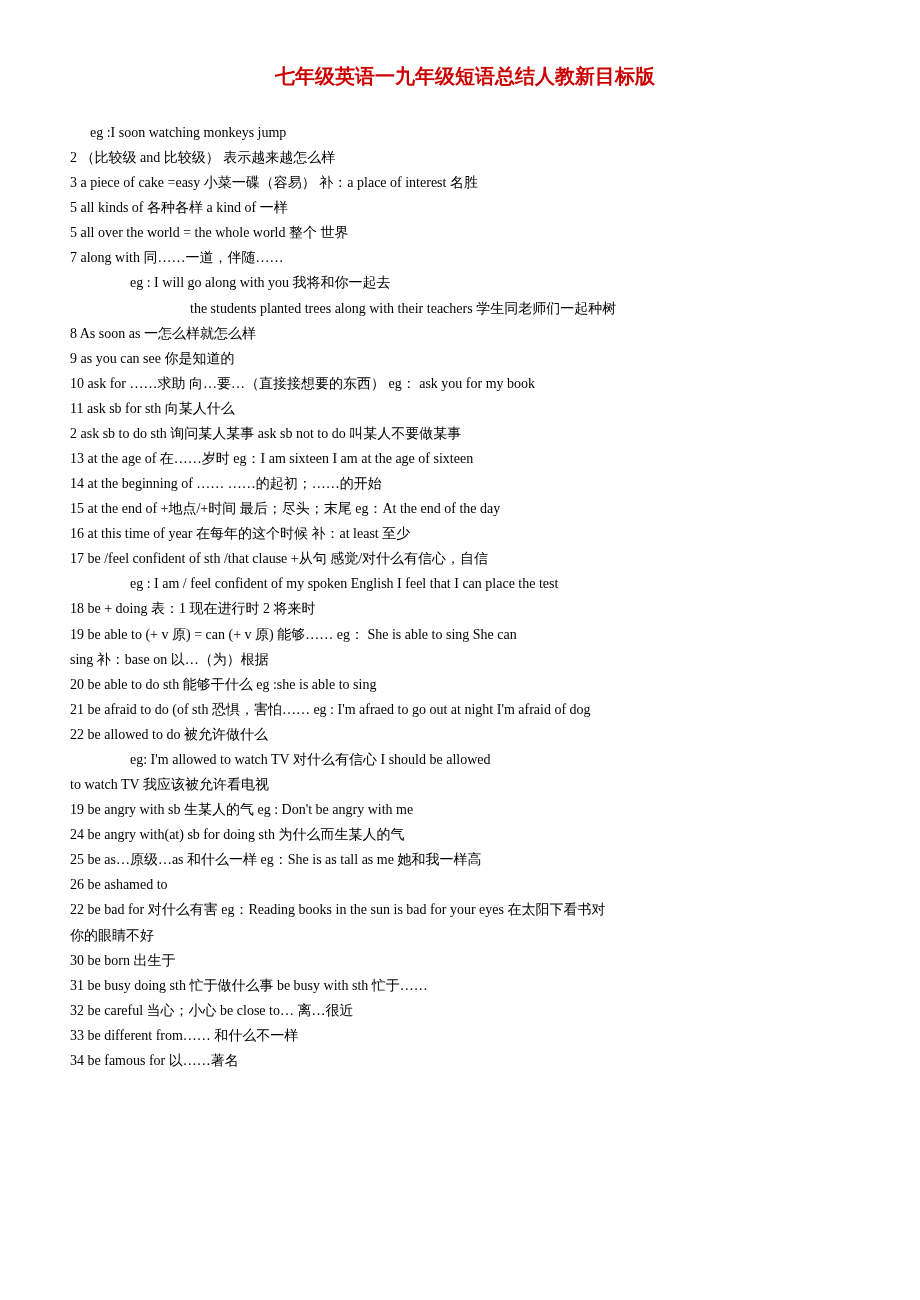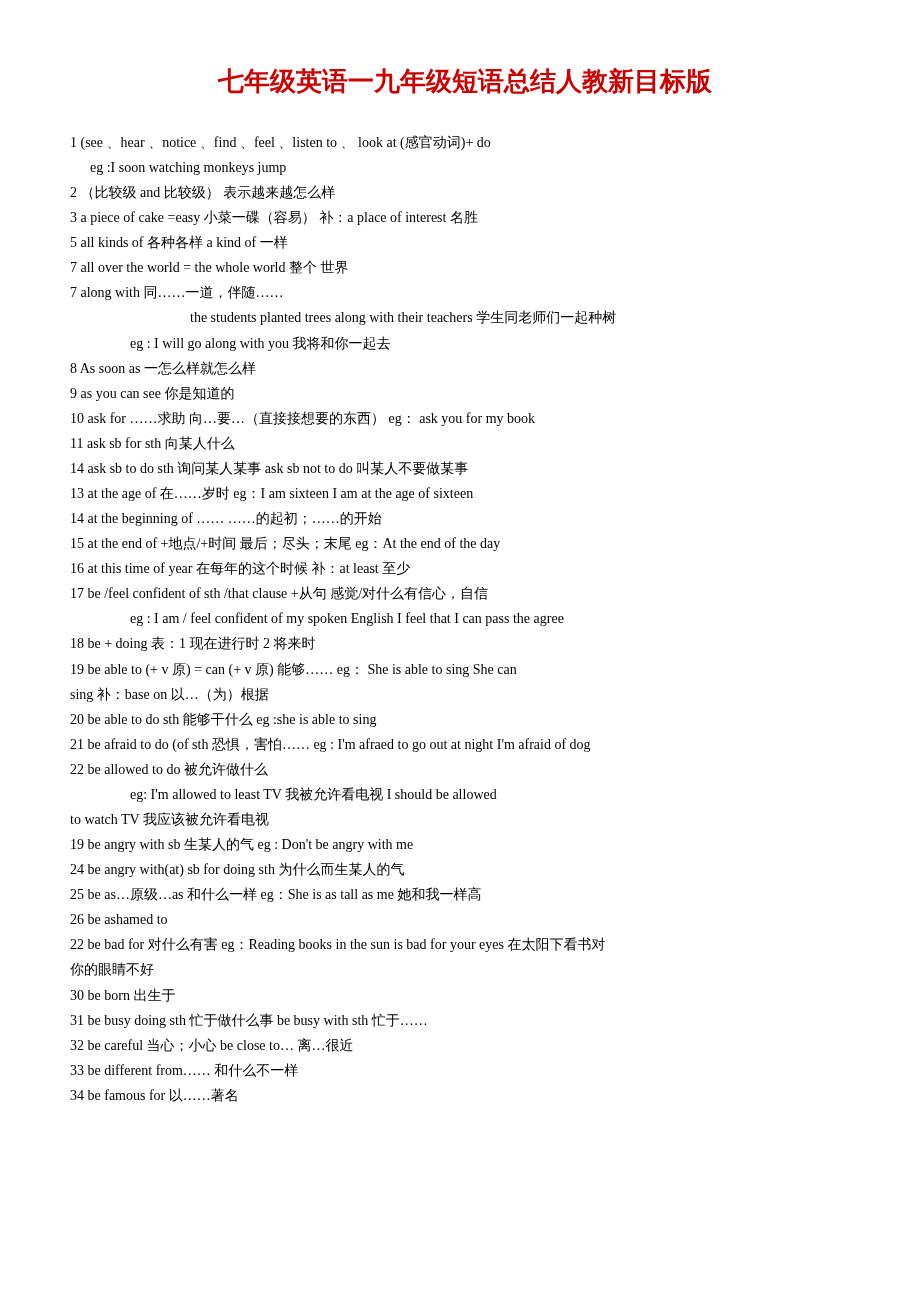--- a/index.html
+++ b/index.html
@@ -13,21 +13,21 @@
       font-size: 14px;
       color: #000000;
       width: 920px;
       min-height: 1300px;
       padding: 60px 60px 60px 70px;
       line-height: 1.65;
     }
     .page-title {
       text-align: center;
       color: #cc0000;
-      font-size: 26px;
+      font-size: 20px;
       font-weight: bold;
       margin-bottom: 28px;
       font-family: "SimHei", "黑体", sans-serif;
     }
     .content {
       font-size: 14px;
       line-height: 1.72;
     }
     .line {
       margin-bottom: 1px;
@@ -41,47 +41,46 @@
     .indent3 {
       padding-left: 120px;
     }
   </style>
 </head>
 <body>
 
 <div class="page-title">七年级英语一九年级短语总结人教新目标版</div>
 
 <div class="content">
-<div class="line">1 (see 、hear 、notice 、find 、feel 、listen to 、 look  at (感官动词)+  do</div>
     <div class="line indent1">eg  :I  soon   watching  monkeys  jump</div>
     <div class="line">2 （比较级 and 比较级）  表示越来越怎么样</div>
     <div class="line">3 a piece of cake =easy   小菜一碟（容易）                     补：a place of interest  名胜</div>
     <div class="line">5 all kinds of   各种各样    a kind of    一样</div>
-    <div class="line">7 all over the world = the whole world       整个 世界</div>
+    <div class="line">5 all over the world = the whole world       整个 世界</div>
     <div class="line">7 along with   同……一道，伴随……</div>
+    <div class="line indent2">eg : I will go along with you  我将和你一起去</div>
     <div class="line indent3">the students planted trees along with their teachers   学生同老师们一起种树</div>
-    <div class="line indent2">eg : I will go along with you  我将和你一起去</div>
     <div class="line">8 As soon as    一怎么样就怎么样</div>
     <div class="line">9 as you can see  你是知道的</div>
     <div class="line">10 ask for  ……求助   向…要…（直接接想要的东西）    eg：  ask you for my book</div>
     <div class="line">11 ask sb for sth    向某人什么</div>
-    <div class="line">14 ask sb to do sth    询问某人某事                   ask sb not to do   叫某人不要做某事</div>
+    <div class="line">2 ask sb to do sth    询问某人某事                   ask sb not to do   叫某人不要做某事</div>
     <div class="line">13 at the age of        在……岁时          eg：I am sixteen        I am at the age of sixteen</div>
     <div class="line">14 at the beginning of  ……      ……的起初；……的开始</div>
     <div class="line">15 at the end of +地点/+时间    最后；尽头；末尾             eg：At the end of the day</div>
     <div class="line">16 at this time of year    在每年的这个时候        补：at least 至少</div>
     <div class="line">17 be /feel confident of sth /that clause +从句    感觉/对什么有信心，自信</div>
-    <div class="line indent2">eg : I am / feel confident of my spoken English    I feel that I can pass the agree</div>
+    <div class="line indent2">eg : I am / feel confident of my spoken English    I feel that I can place the test</div>
     <div class="line">18 be + doing    表：1 现在进行时 2 将来时</div>
     <div class="line">19 be able to (+ v 原) = can (+ v 原)    能够……        eg：  She is able to sing            She can</div>
     <div class="line">sing                补：base on  以…（为）根据</div>
     <div class="line">20 be able to do sth   能够干什么    eg :she is able to sing</div>
     <div class="line">21 be afraid to do (of sth   恐惧，害怕……  eg : I'm afraed to go out at night        I'm afraid of dog</div>
     <div class="line">22 be allowed to do   被允许做什么</div>
-    <div class="line indent2">eg:  I'm   allowed   to   least   TV    我被允许看电视      I    should    be    allowed</div>
+    <div class="line indent2">eg:  I'm   allowed   to   watch   TV    对什么有信心      I    should    be    allowed</div>
     <div class="line">to  watch  TV  我应该被允许看电视</div>
     <div class="line">19 be angry with sb   生某人的气     eg : Don't be angry with me</div>
     <div class="line">24 be angry with(at) sb for doing sth    为什么而生某人的气</div>
     <div class="line">25 be as…原级…as  和什么一样    eg：She is as tall as me  她和我一样高</div>
     <div class="line">26 be ashamed to</div>
     <div class="line">22 be bad for   对什么有害  eg：Reading books in the sun is bad for your eyes   在太阳下看书对</div>
     <div class="line">你的眼睛不好</div>
     <div class="line">30 be born   出生于</div>
     <div class="line">31 be busy doing sth   忙于做什么事          be busy with sth   忙于……</div>
     <div class="line">32 be careful   当心；小心                       be close to…  离…很近</div>

